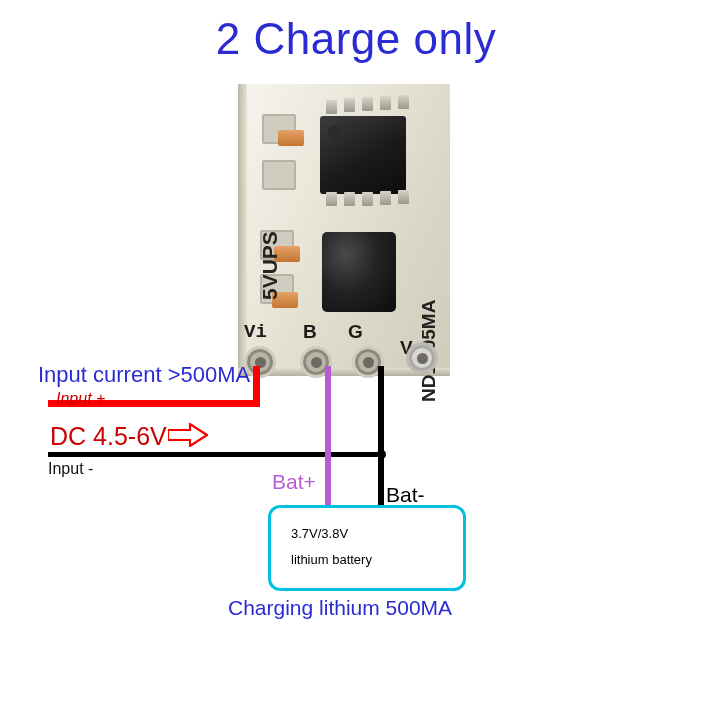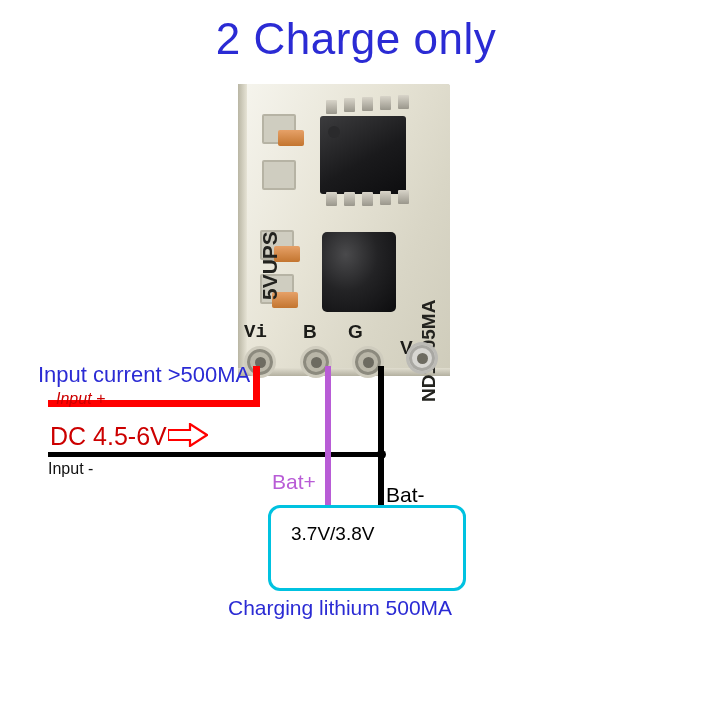--- a/index.html
+++ b/index.html
@@ -211,21 +211,21 @@
     width: 192px;
     height: 80px;
     border: 3px solid #00c2e0;
     border-radius: 12px;
     background: #ffffff;
   }
   #battery-text {
     position: absolute;
     left: 20px;
     top: 13px;
-    font-size: 19px;
+    font-size: 13px;
     line-height: 26px;
     color: #000;
     font-family: "Liberation Sans", sans-serif;
   }
 
   
   #dc-arrow {
     position: absolute;
     left: 168px;
     top: 423px;
@@ -309,20 +309,21 @@
   <div class="wire wire-black" style="left:378px; top:366px; width:6px; height:90px;"></div>
   <div class="dot" style="left:377px; top:450px;"></div>
 
   <div class="wire wire-black" style="left:378px; top:452px; width:6px; height:58px;"></div>
 
   <div class="wire wire-purple" style="left:325px; top:366px; width:6px; height:144px;"></div>
 
   <div id="battery-box">
     <div id="battery-text">
       <div>3.7V/3.8V</div>
+      <div>lithium battery</div>
     </div>
   </div>
 
   <svg id="dc-arrow" viewBox="0 0 40 24">
     <polygon points="0,7 22,7 22,1 39,12 22,23 22,17 0,17" fill="#ffffff" stroke="#ff0000" stroke-width="2.2"></polygon>
   </svg>
 
   <div class="lbl" id="input-current-label">Input current &gt;500MA</div>
   <div class="lbl" id="input-plus-label">Input +</div>
   <div class="lbl" id="dc-label">DC 4.5-6V</div>

